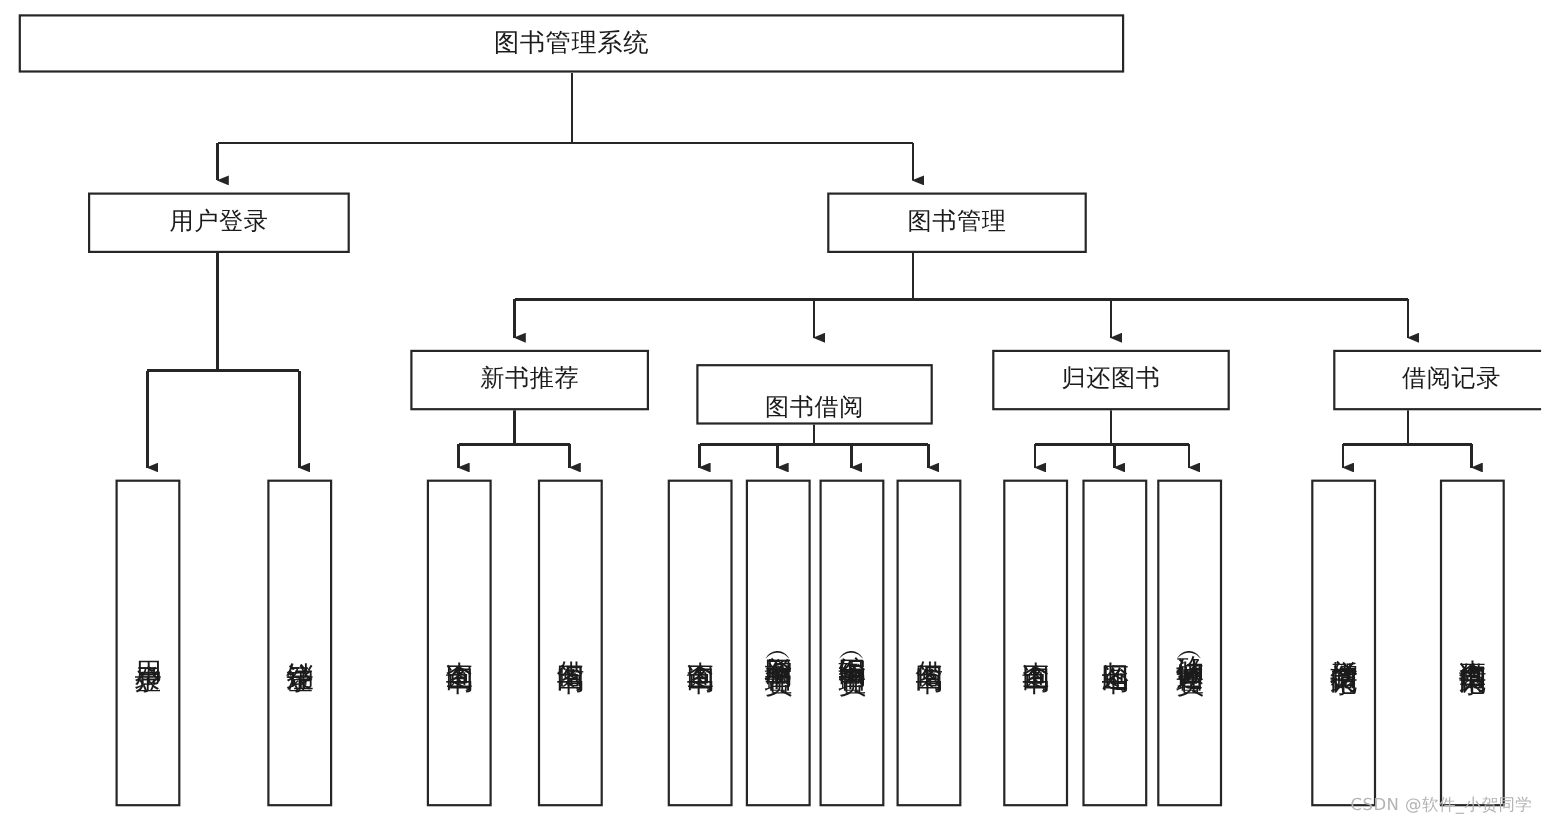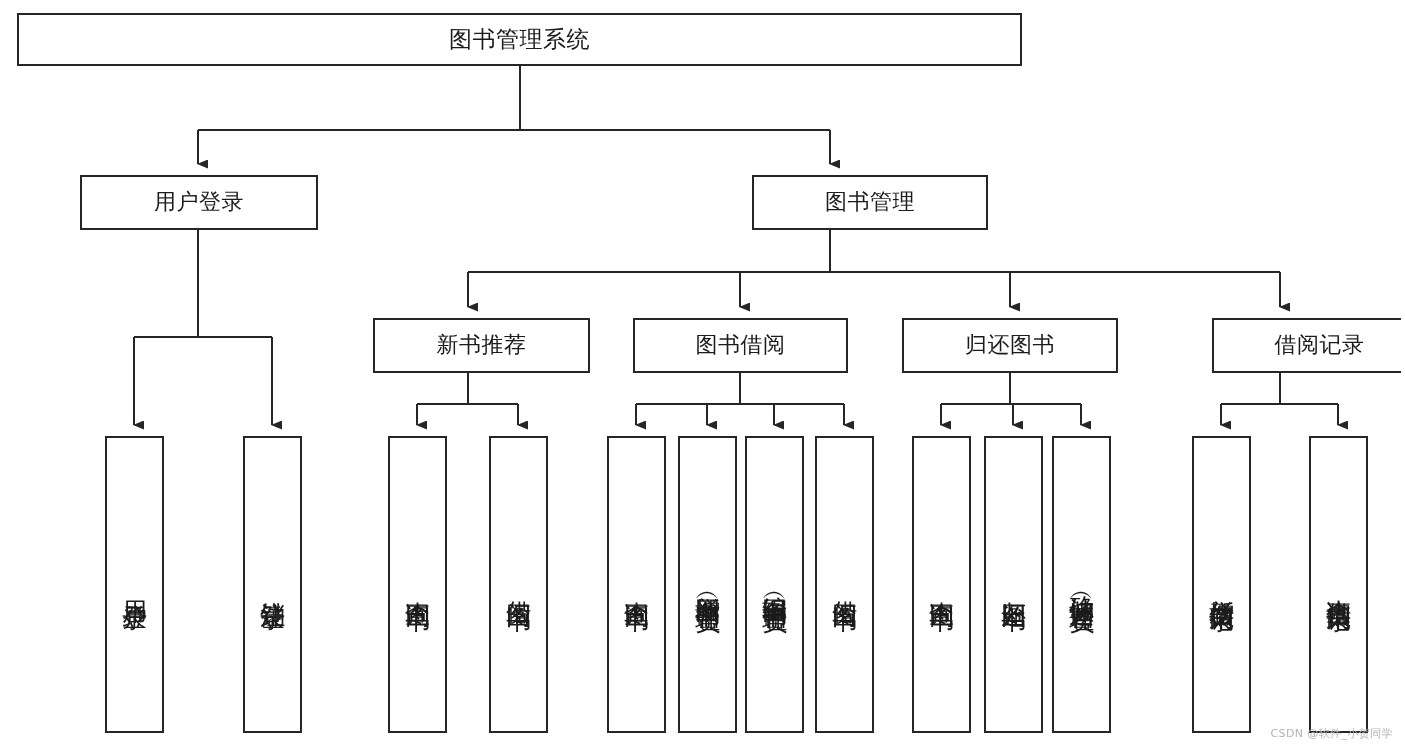--- a/index.html
+++ b/index.html
@@ -59,21 +59,21 @@
     font-size: 25px;
     line-height: 1.18;
     letter-spacing: 2px;
     white-space: nowrap;
     max-height: 272px;
   }
   .watermark {
     position: absolute;
     right: 8px;
     bottom: 6px;
-    font-size: 11px;
+    font-size: 15px;
     color: #b4b4b4;
     letter-spacing: 0.4px;
     white-space: nowrap;
     font-family: "DejaVu Sans", "Liberation Sans", sans-serif;
   }
 </style>
 </head>
 <body>
 
 <div id="canvas">
@@ -127,21 +127,21 @@
       </div>
       <div class="node horiz level2" style="left: 80px; top: 175px; width: 238px; height: 55px;">
         <span class="label">用户登录</span>
       </div>
       <div class="node horiz level2" style="left: 752px; top: 175px; width: 236px; height: 55px;">
         <span class="label">图书管理</span>
       </div>
       <div class="node horiz level3" style="left: 361px; top: 318px; width: 217px; height: 55px; margin-left: 12px;">
         <span class="label">新书推荐</span>
       </div>
-      <div class="node horiz level3" style="left: 633px; top: 318px; width: 215px; height: 55px;">
+      <div class="node horiz level3" style="left: 633px; top: 331px; width: 215px; height: 55px; align-items: flex-end;">
         <span class="label">图书借阅</span>
       </div>
       <div class="node horiz level3" style="left: 902px; top: 318px; width: 216px; height: 55px;">
         <span class="label">归还图书</span>
       </div>
       <div class="node horiz level3" style="left: 1212px; top: 318px; width: 215px; height: 55px;">
         <span class="label">借阅记录</span>
       </div>
       <div class="node vert leaf" style="left: 105px; top: 436px; width: 59px; height: 297px;">
         <span class="label">用户登录</span>

